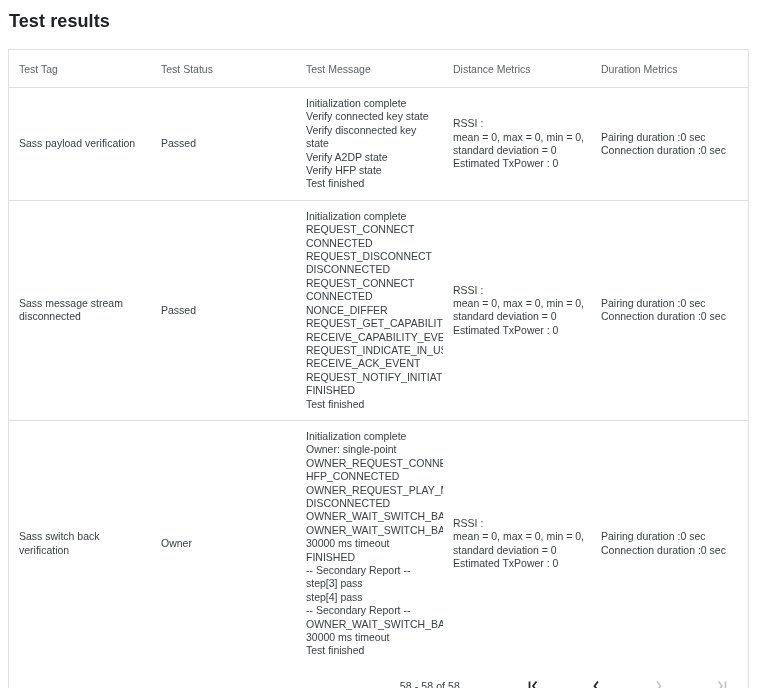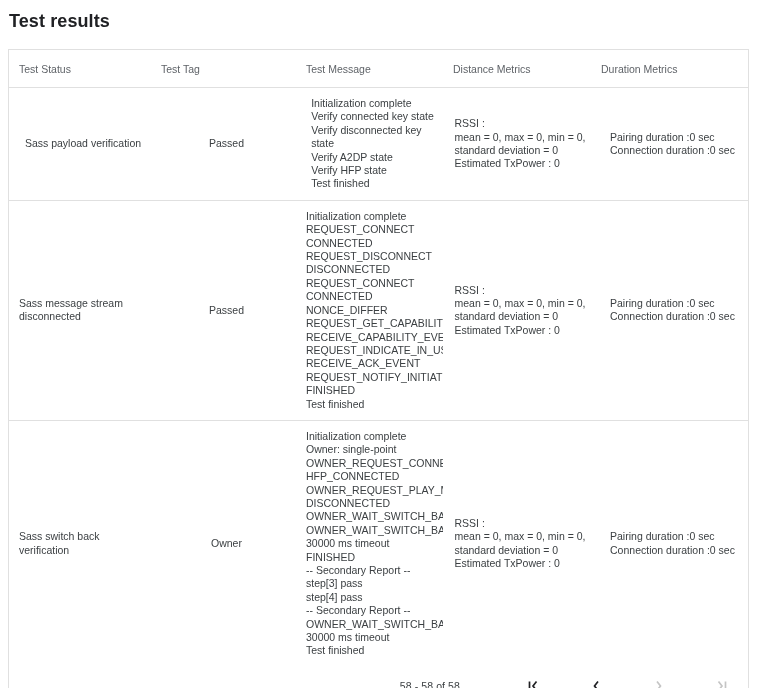--- a/index.html
+++ b/index.html
@@ -37,21 +37,20 @@
   }
   .trow { border-bottom: 1px solid #e0e0e0; }
   .trow:last-child { border-bottom: none; }
   .cell {
     font-size: 10.5px;
     color: #3c4043;
     padding: 9px 4px 9px 10px;
     display: flex;
     align-items: center;
     overflow: hidden;
-    justify-content: center;
   }
   .cell-inner {
     white-space: pre-line;
     line-height: 13.4px;
     max-width: 100%;
   }
   .cell.msg .cell-inner { white-space: pre; }
   .tfoot {
     height: 38px;
     display: flex;
@@ -84,22 +83,22 @@
   }
 </style>
 </head>
 <body>
 
 <div class="page">
   <div class="page-title">Test results</div>
 
   <div class="results-table">
     <div class="thead grid-row">
+        <div class="th">Test Tag</div>
         <div class="th">Test Status</div>
-        <div class="th">Test Tag</div>
         <div class="th">Test Message</div>
         <div class="th">Distance Metrics</div>
         <div class="th">Duration Metrics</div>
       </div>
     <div id="table-body">
         <div class="trow grid-row">
           <div class="cell">
             <div class="cell-inner">Sass payload verification</div>
           </div>
           <div class="cell">

